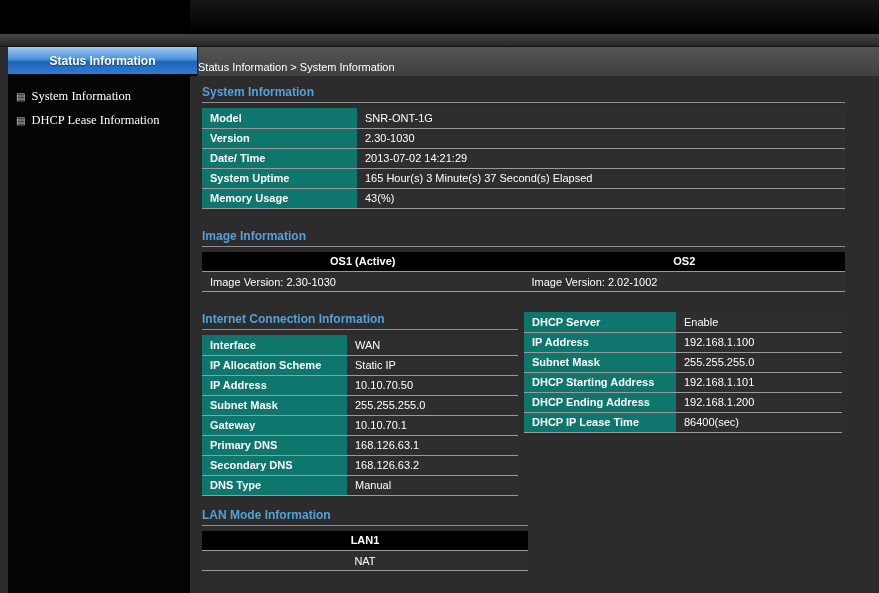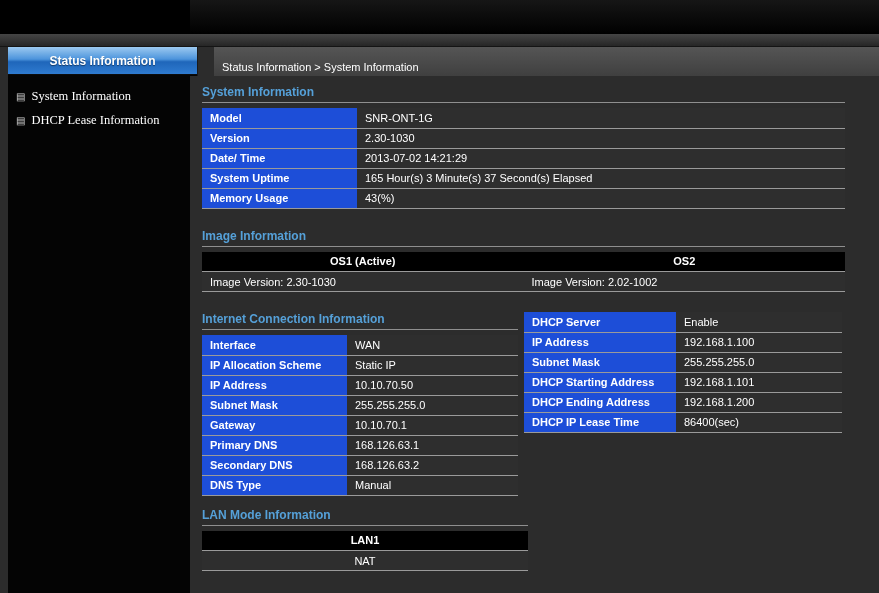--- a/index.html
+++ b/index.html
@@ -52,36 +52,36 @@
     color:#fff; font-weight:bold; font-size:12px; cursor:pointer;
     text-shadow:0 1px 1px rgba(0,0,0,.5);
   }
 
   
   .breadcrumb {
     position:absolute; top:47px; left:190px; right:0; height:40px;
     background:linear-gradient(#555,#383838);
     border-bottom:1px solid #1d1d1d;
     display:flex; align-items:center;
-    color:#fff; font-size:11px; padding-left:8px;margin-left:24px;
+    color:#fff; font-size:11px; padding-left:8px;
   }
 
   
   .content {
     position:absolute; top:76px; left:190px; width:689px; bottom:0;
     background:#2c2c2c; padding:9px 0 0 12px; overflow:hidden;
   }
   .section { margin-bottom:20px; }
   .section-title {
     color:#55a0d8; font-weight:bold; font-size:12px;
     padding-bottom:3px; border-bottom:1px solid #8f8f8f; margin-bottom:5px;
   }
   table { border-collapse:collapse; font-size:11px; color:#fff; table-layout:fixed; }
   td { height:20px; border-bottom:1px solid #9a9a9a; padding:0 8px; overflow:hidden; white-space:nowrap; }
-  td.lbl { background:#1d4ed8; font-weight:bold; }
+  td.lbl { background:#0f766e; font-weight:bold; }
   td.val { background:#2e2e2e; }
   td.hdr { background:#000; font-weight:bold; text-align:center; }
   td.center { text-align:center; background:#2e2e2e; }
 
   .w-sys  { width:643px; }  .w-sys .lbl { width:155px; }
   .w-img  { width:643px; }  .w-img td { width:321px; }
   .two-col { display:flex; gap:6px; align-items:flex-start; }
   .w-inet { width:316px; }  .w-inet .lbl { width:145px; }
   .w-lan  { width:318px; }  .w-lan .lbl  { width:152px; }
   .w-mode { width:326px; }

